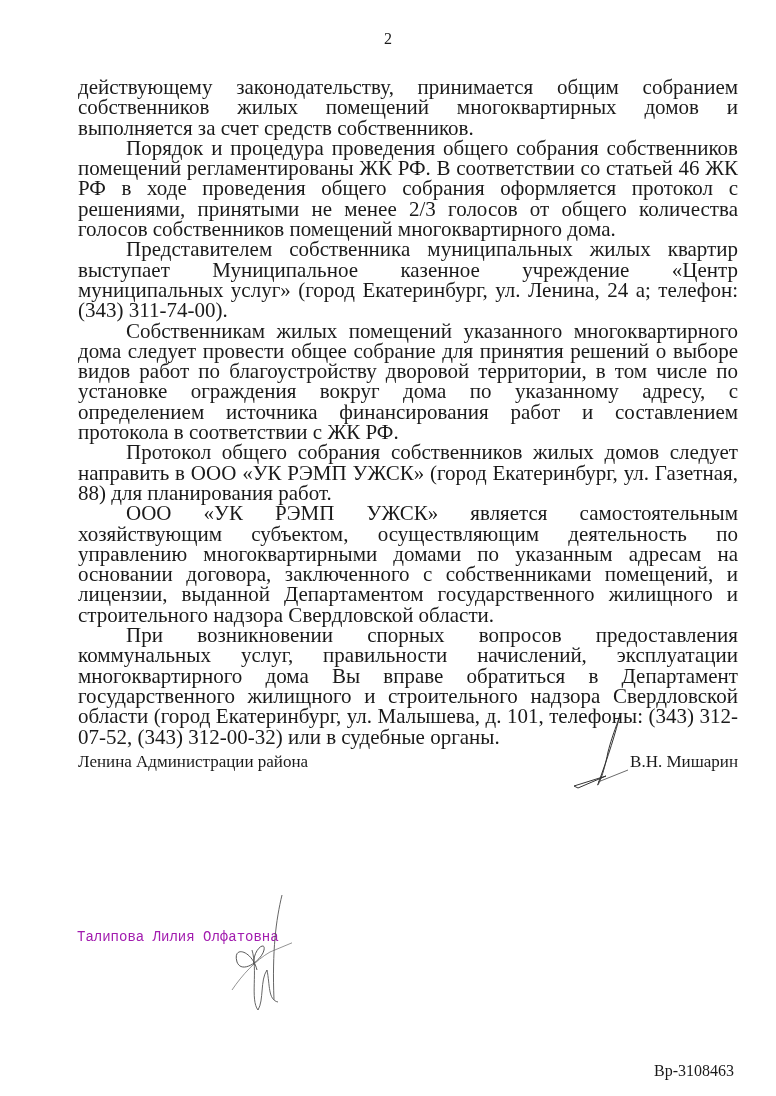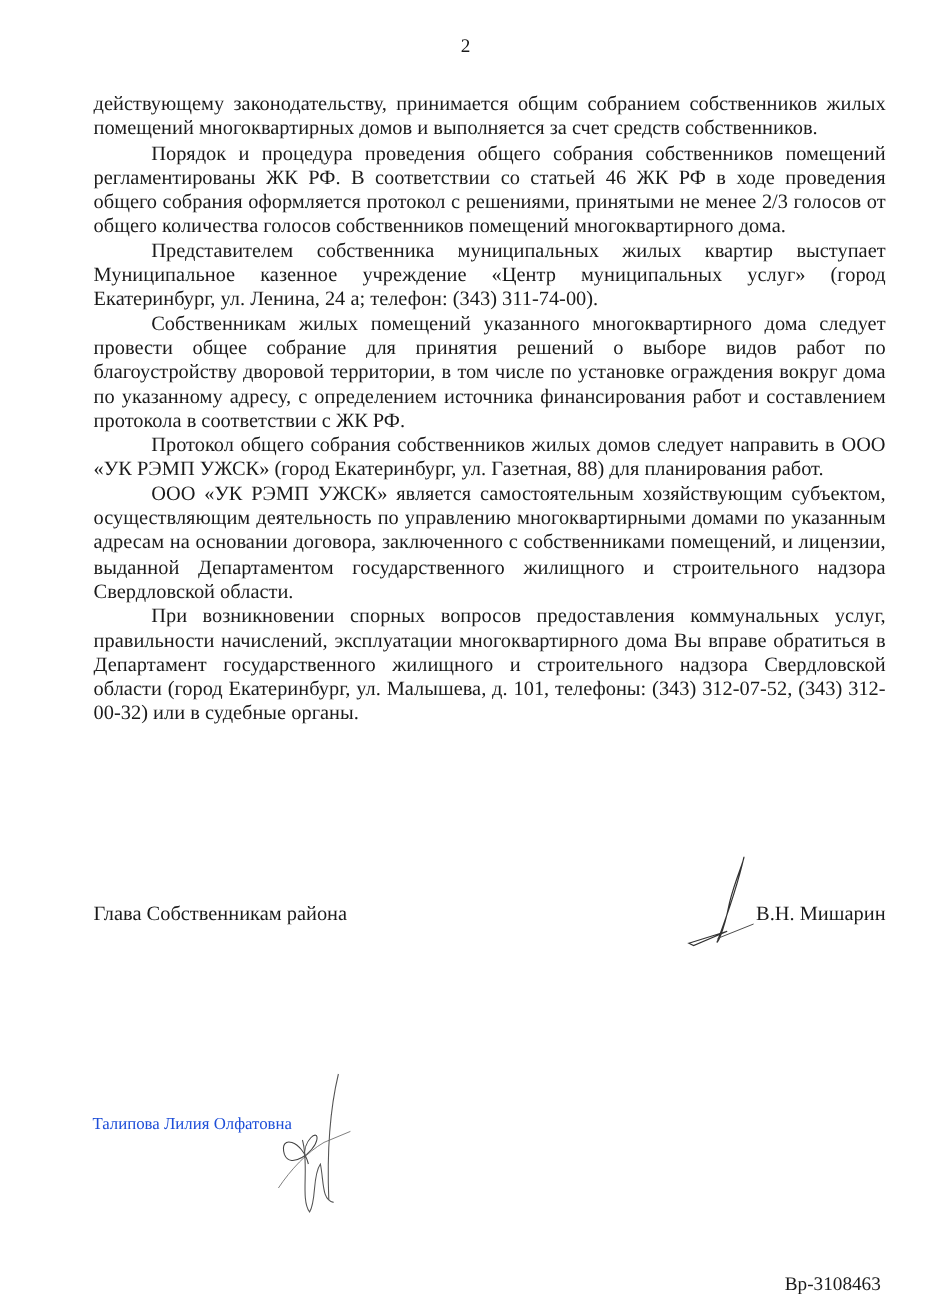--- a/index.html
+++ b/index.html
@@ -1,45 +1,45 @@
 <!DOCTYPE html>
 <html><head>
 <meta charset="utf-8">
 <style>
   html, body { margin: 0; padding: 0; background: #ffffff; }
   body { width: 776px; height: 1096px; position: relative; overflow: hidden; color: #1a1a1a; font-family: "Liberation Serif", serif; }
   .page-num { position: absolute; top: 30px; left: 0; width: 776px; text-align: center; font-size: 16px; }
-  .body-text { position: absolute; left: 78px; top: 77px; width: 660px; font-size: 17px; line-height: 20.3px; text-align: justify; }
+  .body-text { position: absolute; left: 78px; top: 77px; width: 660px; font-size: 21px; line-height: 20.3px; text-align: justify; }
   .body-text p { margin: 0; text-indent: 48px; }
   .body-text p.first { text-indent: 0; }
   .sign-row { position: absolute; top: 752px; left: 78px; width: 660px; font-size: 17px; }
   .sign-title { position: absolute; left: 0; top: 0; }
   .sign-name { position: absolute; right: 0; top: 0; }
   .sig-head { position: absolute; left: 568px; top: 712px; }
-  .contact { position: absolute; left: 77px; top: 928px; font-family: Liberation Serif, serif; font-size: 14px; line-height: 19px; color: #1d4ed8; }
+  .contact { position: absolute; left: 77px; top: 928px; font-family: Liberation Mono, monospace; font-size: 14px; line-height: 19px; color: #a21caf; }
   .sig-exec { position: absolute; left: 212px; top: 890px; }
   .doc-code { position: absolute; right: 42px; top: 1062px; font-size: 16px; }
 </style>
 </head>
 <body>
 
 <div class="page-num">2</div>
 
 <div class="body-text">
   <p class="first">действующему законодательству, принимается общим собранием собственников жилых помещений многоквартирных домов и выполняется за счет средств собственников.</p>
   <p>Порядок и процедура проведения общего собрания собственников помещений регламентированы ЖК РФ. В соответствии со статьей 46 ЖК РФ в ходе проведения общего собрания оформляется протокол с решениями, принятыми не менее 2/3 голосов от общего количества голосов собственников помещений многоквартирного дома.</p>
   <p>Представителем собственника муниципальных жилых квартир выступает Муниципальное казенное учреждение «Центр муниципальных услуг» (город Екатеринбург, ул. Ленина, 24 а; телефон: (343) 311-74-00).</p>
   <p>Собственникам жилых помещений указанного многоквартирного дома следует провести общее собрание для принятия решений о выборе видов работ по благоустройству дворовой территории, в том числе по установке ограждения вокруг дома по указанному адресу, с определением источника финансирования работ и составлением протокола в соответствии с ЖК РФ.</p>
   <p>Протокол общего собрания собственников жилых домов следует направить в ООО «УК РЭМП УЖСК» (город Екатеринбург, ул. Газетная, 88) для планирования работ.</p>
   <p>ООО «УК РЭМП УЖСК» является самостоятельным хозяйствующим субъектом, осуществляющим деятельность по управлению многоквартирными домами по указанным адресам на основании договора, заключенного с собственниками помещений, и лицензии, выданной Департаментом государственного жилищного и строительного надзора Свердловской области.</p>
   <p>При возникновении спорных вопросов предоставления коммунальных услуг, правильности начислений, эксплуатации многоквартирного дома Вы вправе обратиться в Департамент государственного жилищного и строительного надзора Свердловской области (город Екатеринбург, ул. Малышева, д. 101, телефоны: (343) 312-07-52, (343) 312-00-32) или в судебные органы.</p>
 </div>
 
 <div class="sign-row">
-  <span class="sign-title">Глава Собственникам района</span>
+  <span class="sign-title">Ленина Администрации района</span>
   <span class="sign-name">В.Н. Мишарин</span>
 </div>
 
 <svg class="sig-head" width="70" height="80" viewBox="0 0 70 80">
   <path d="M52 2 C48 20, 40 45, 30 72 C28 76, 34 70, 40 40 C45 20, 52 6, 52 2 Z" fill="none" stroke="#333" stroke-width="1"></path>
   <path d="M6 74 L38 64 L10 76 L6 74 Z" fill="none" stroke="#333" stroke-width="1"></path>
   <path d="M30 70 L60 58" stroke="#444" stroke-width="0.8" fill="none"></path>
 </svg>
 
 <div class="contact">

